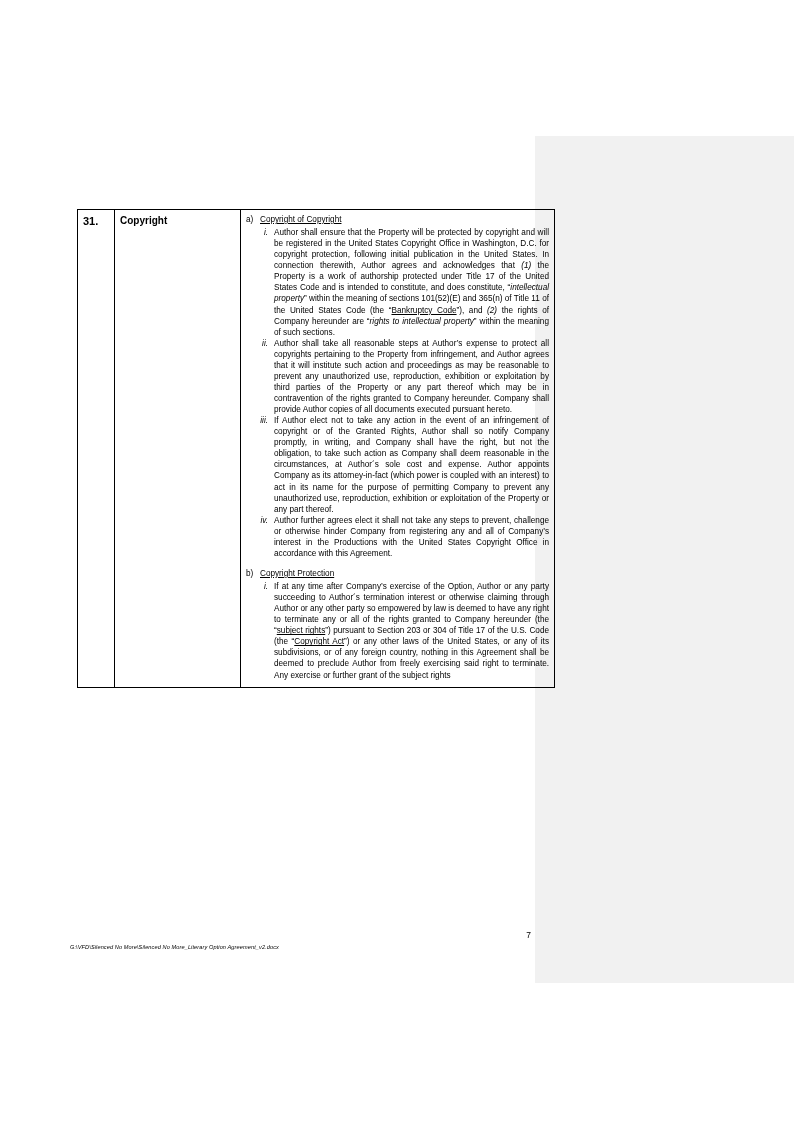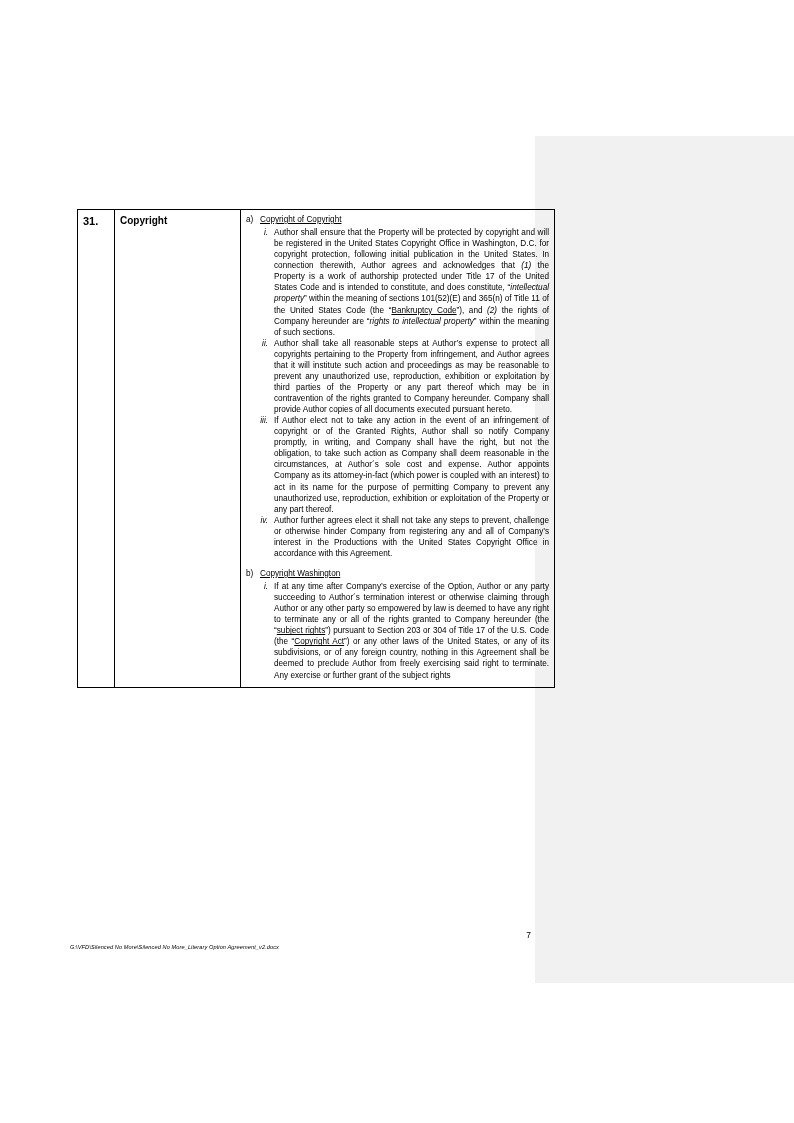--- a/index.html
+++ b/index.html
@@ -140,21 +140,21 @@
       <td class="col-body body-cell">
         <div id="body-content">
               <div class="lvl-a"><span class="marker">a)</span><span class="heading">Copyright of Copyright</span></div>
               <ol class="roman">
                 <li><span class="rmarker">i.</span><span>Author shall ensure that the Property will be protected by copyright and will be registered in the United States Copyright Office in Washington, D.C. for copyright protection, following initial publication in the United States. In connection therewith, Author agrees and acknowledges that </span><span style="font-style: italic;">(1)</span><span> the Property is a work of authorship protected under Title 17 of the United States Code and is intended to constitute, and does constitute, “</span><span style="font-style: italic;">intellectual property</span><span>” within the meaning of sections 101(52)(E) and 365(n) of Title 11 of the United States Code (the “</span><span style="text-decoration: underline;">Bankruptcy Code</span><span>”), and </span><span style="font-style: italic;">(2)</span><span> the rights of Company hereunder are “</span><span style="font-style: italic;">rights to intellectual property</span><span>” within the meaning of such sections.</span></li>
                 <li><span class="rmarker">ii.</span><span>Author shall take all reasonable steps at Author’s expense to protect all copyrights pertaining to the Property from infringement, and Author agrees that it will institute such action and proceedings as may be reasonable to prevent any unauthorized use, reproduction, exhibition or exploitation by third parties of the Property or any part thereof which may be in contravention of the rights granted to Company hereunder. Company shall provide Author copies of all documents executed pursuant hereto.</span></li>
                 <li><span class="rmarker">iii.</span><span>If Author elect not to take any action in the event of an infringement of copyright or of the Granted Rights, Author shall so notify Company promptly, in writing, and Company shall have the right, but not the obligation, to take such action as Company shall deem reasonable in the circumstances, at Author´s sole cost and expense. Author appoints Company as its attorney-in-fact (which power is coupled with an interest) to act in its name for the purpose of permitting Company to prevent any unauthorized use, reproduction, exhibition or exploitation of the Property or any part thereof.</span></li>
                 <li><span class="rmarker">iv.</span><span>Author further agrees elect it shall not take any steps to prevent, challenge or otherwise hinder Company from registering any and all of Company’s interest in the Productions with the United States Copyright Office in accordance with this Agreement.</span></li>
               </ol>
               <div class="blank-block"></div>
-              <div class="lvl-a"><span class="marker">b)</span><span class="heading">Copyright Washington</span></div>
+              <div class="lvl-a"><span class="marker">b)</span><span class="heading">Copyright Protection</span></div>
               <ol class="roman">
                 <li><span class="rmarker">i.</span><span>If at any time after Company’s exercise of the Option, Author or any party succeeding to Author´s termination interest or otherwise claiming through Author or any other party so empowered by law is deemed to have any right to terminate any or all of the rights granted to Company hereunder (the “</span><span style="text-decoration: underline;">subject rights</span><span>”) pursuant to Section 203 or 304 of Title 17 of the U.S. Code (the “</span><span style="text-decoration: underline;">Copyright Act</span><span>”) or any other laws of the United States, or any of its subdivisions, or of any foreign country, nothing in this Agreement shall be deemed to preclude Author from freely exercising said right to terminate. Any exercise or further grant of the subject rights</span></li>
               </ol>
             </div>
       </td>
     </tr>
   </tbody>
     </table>
 
   <div class="page-number">7</div>

